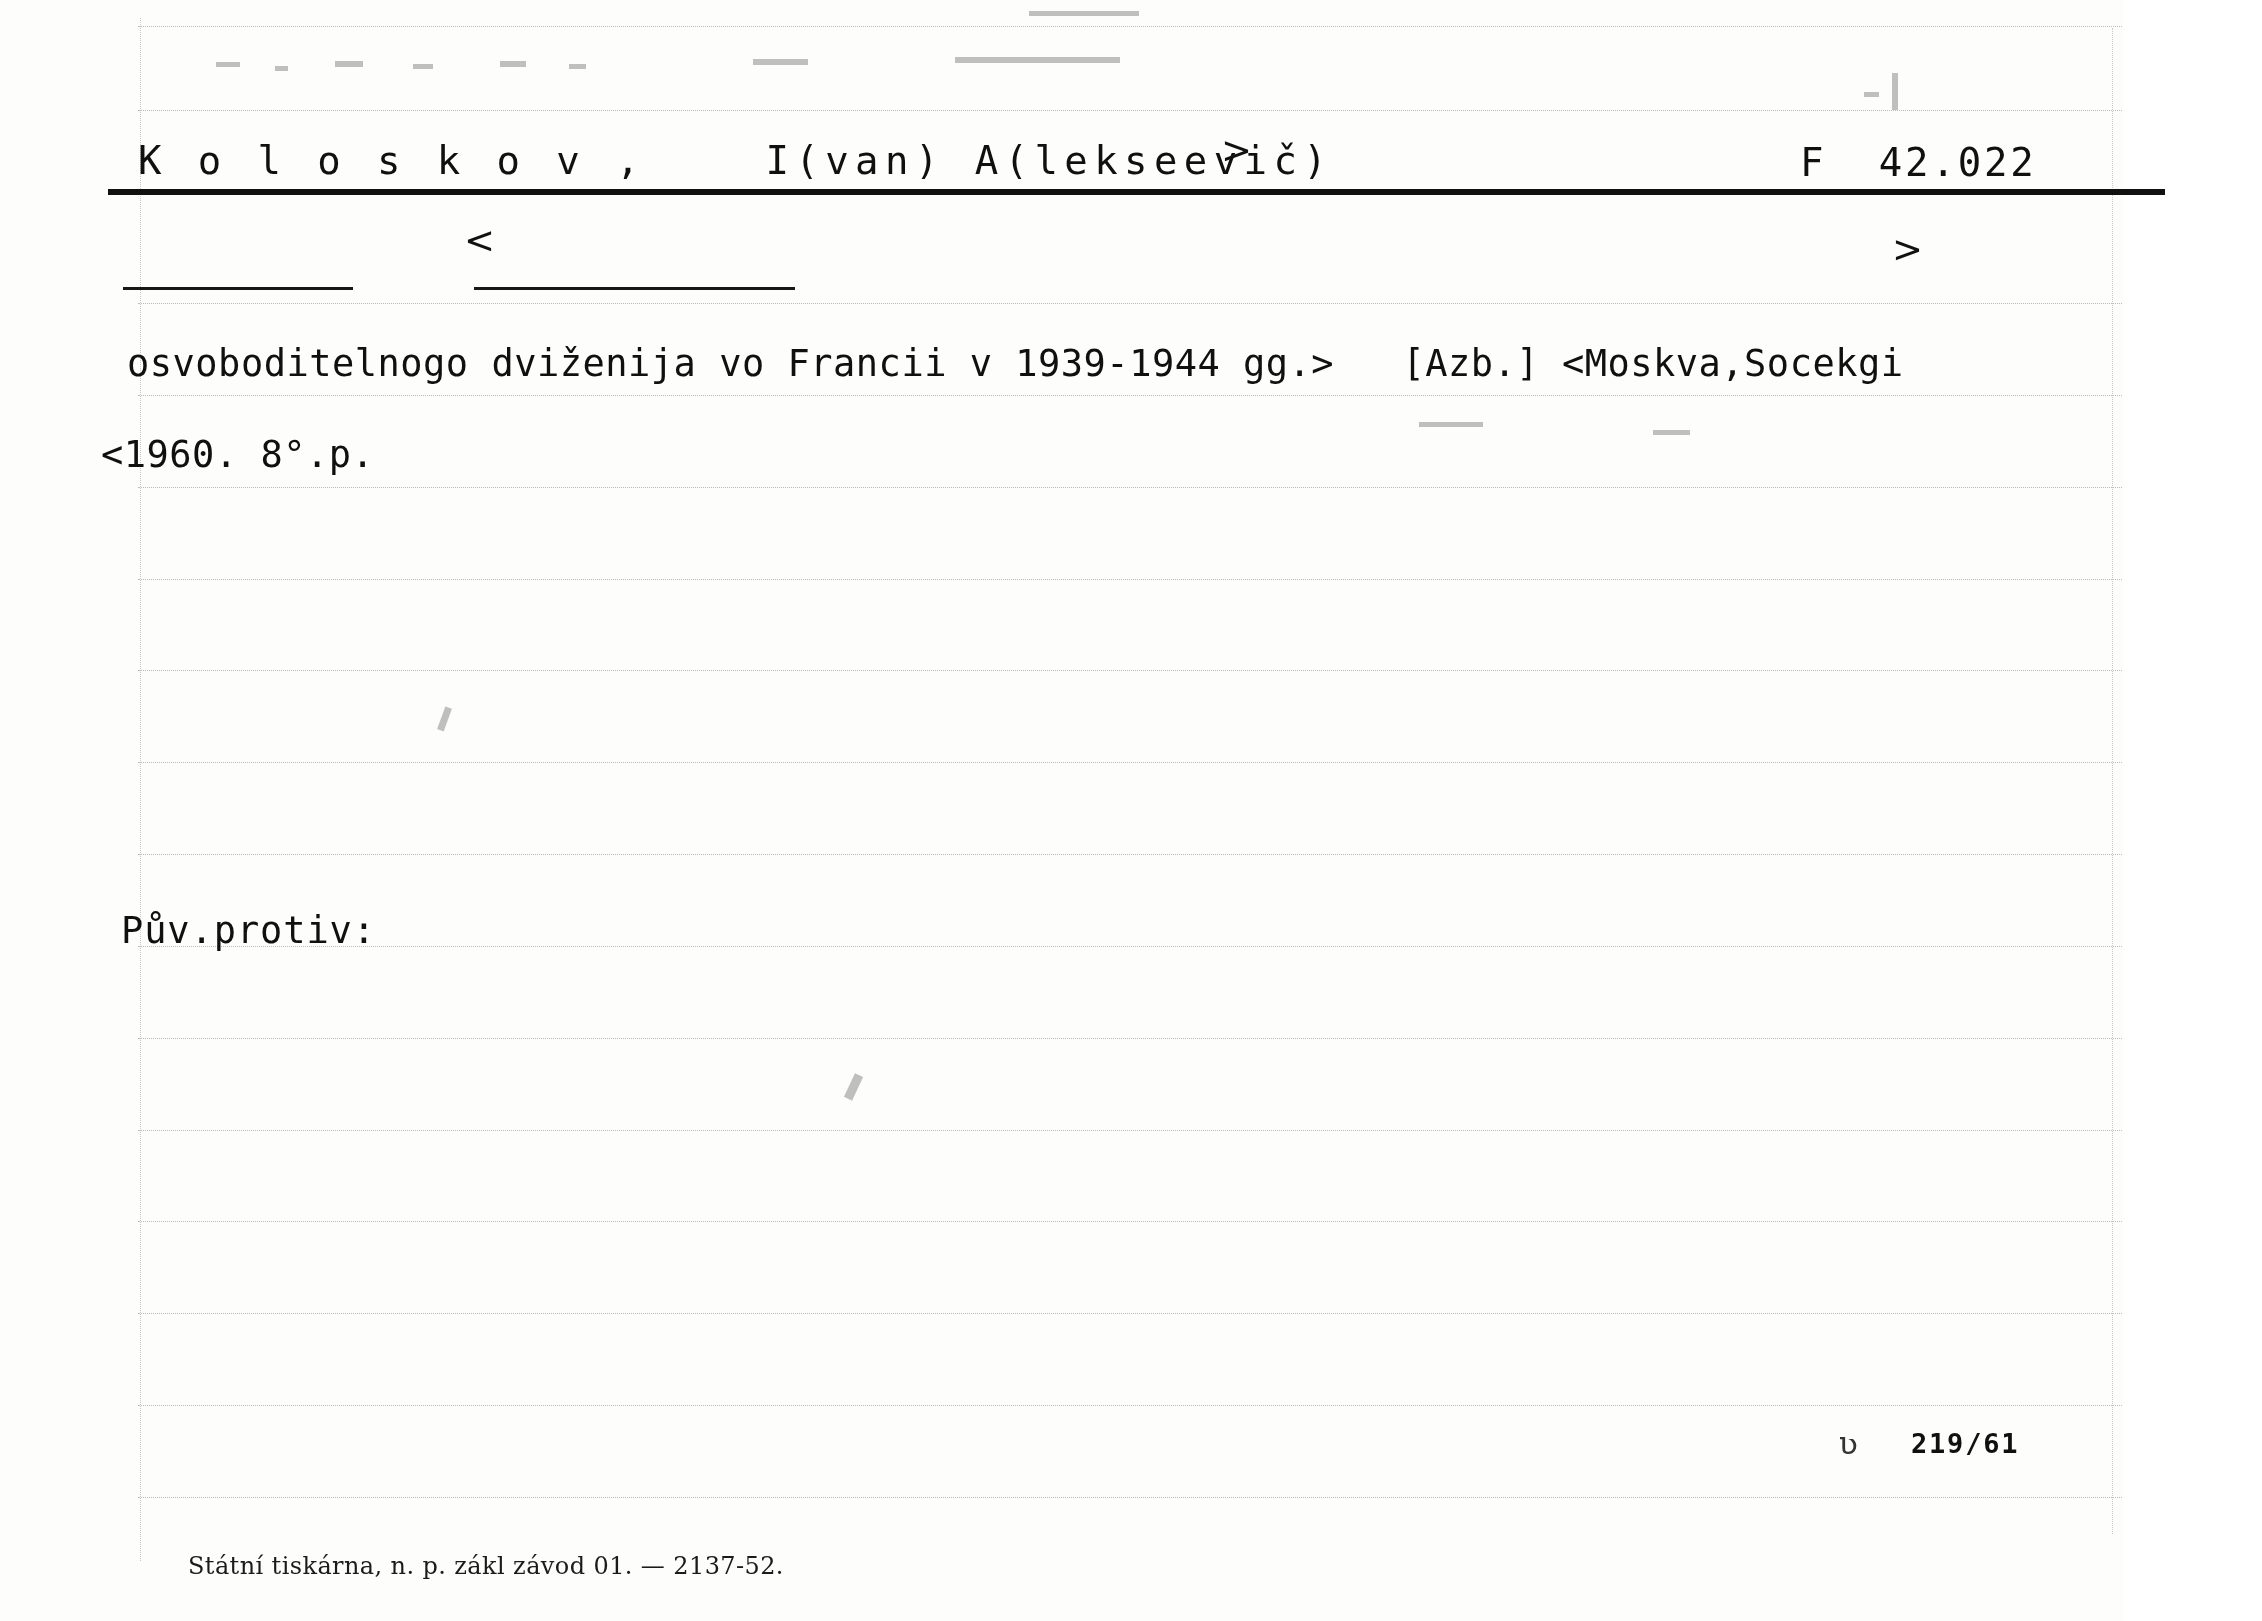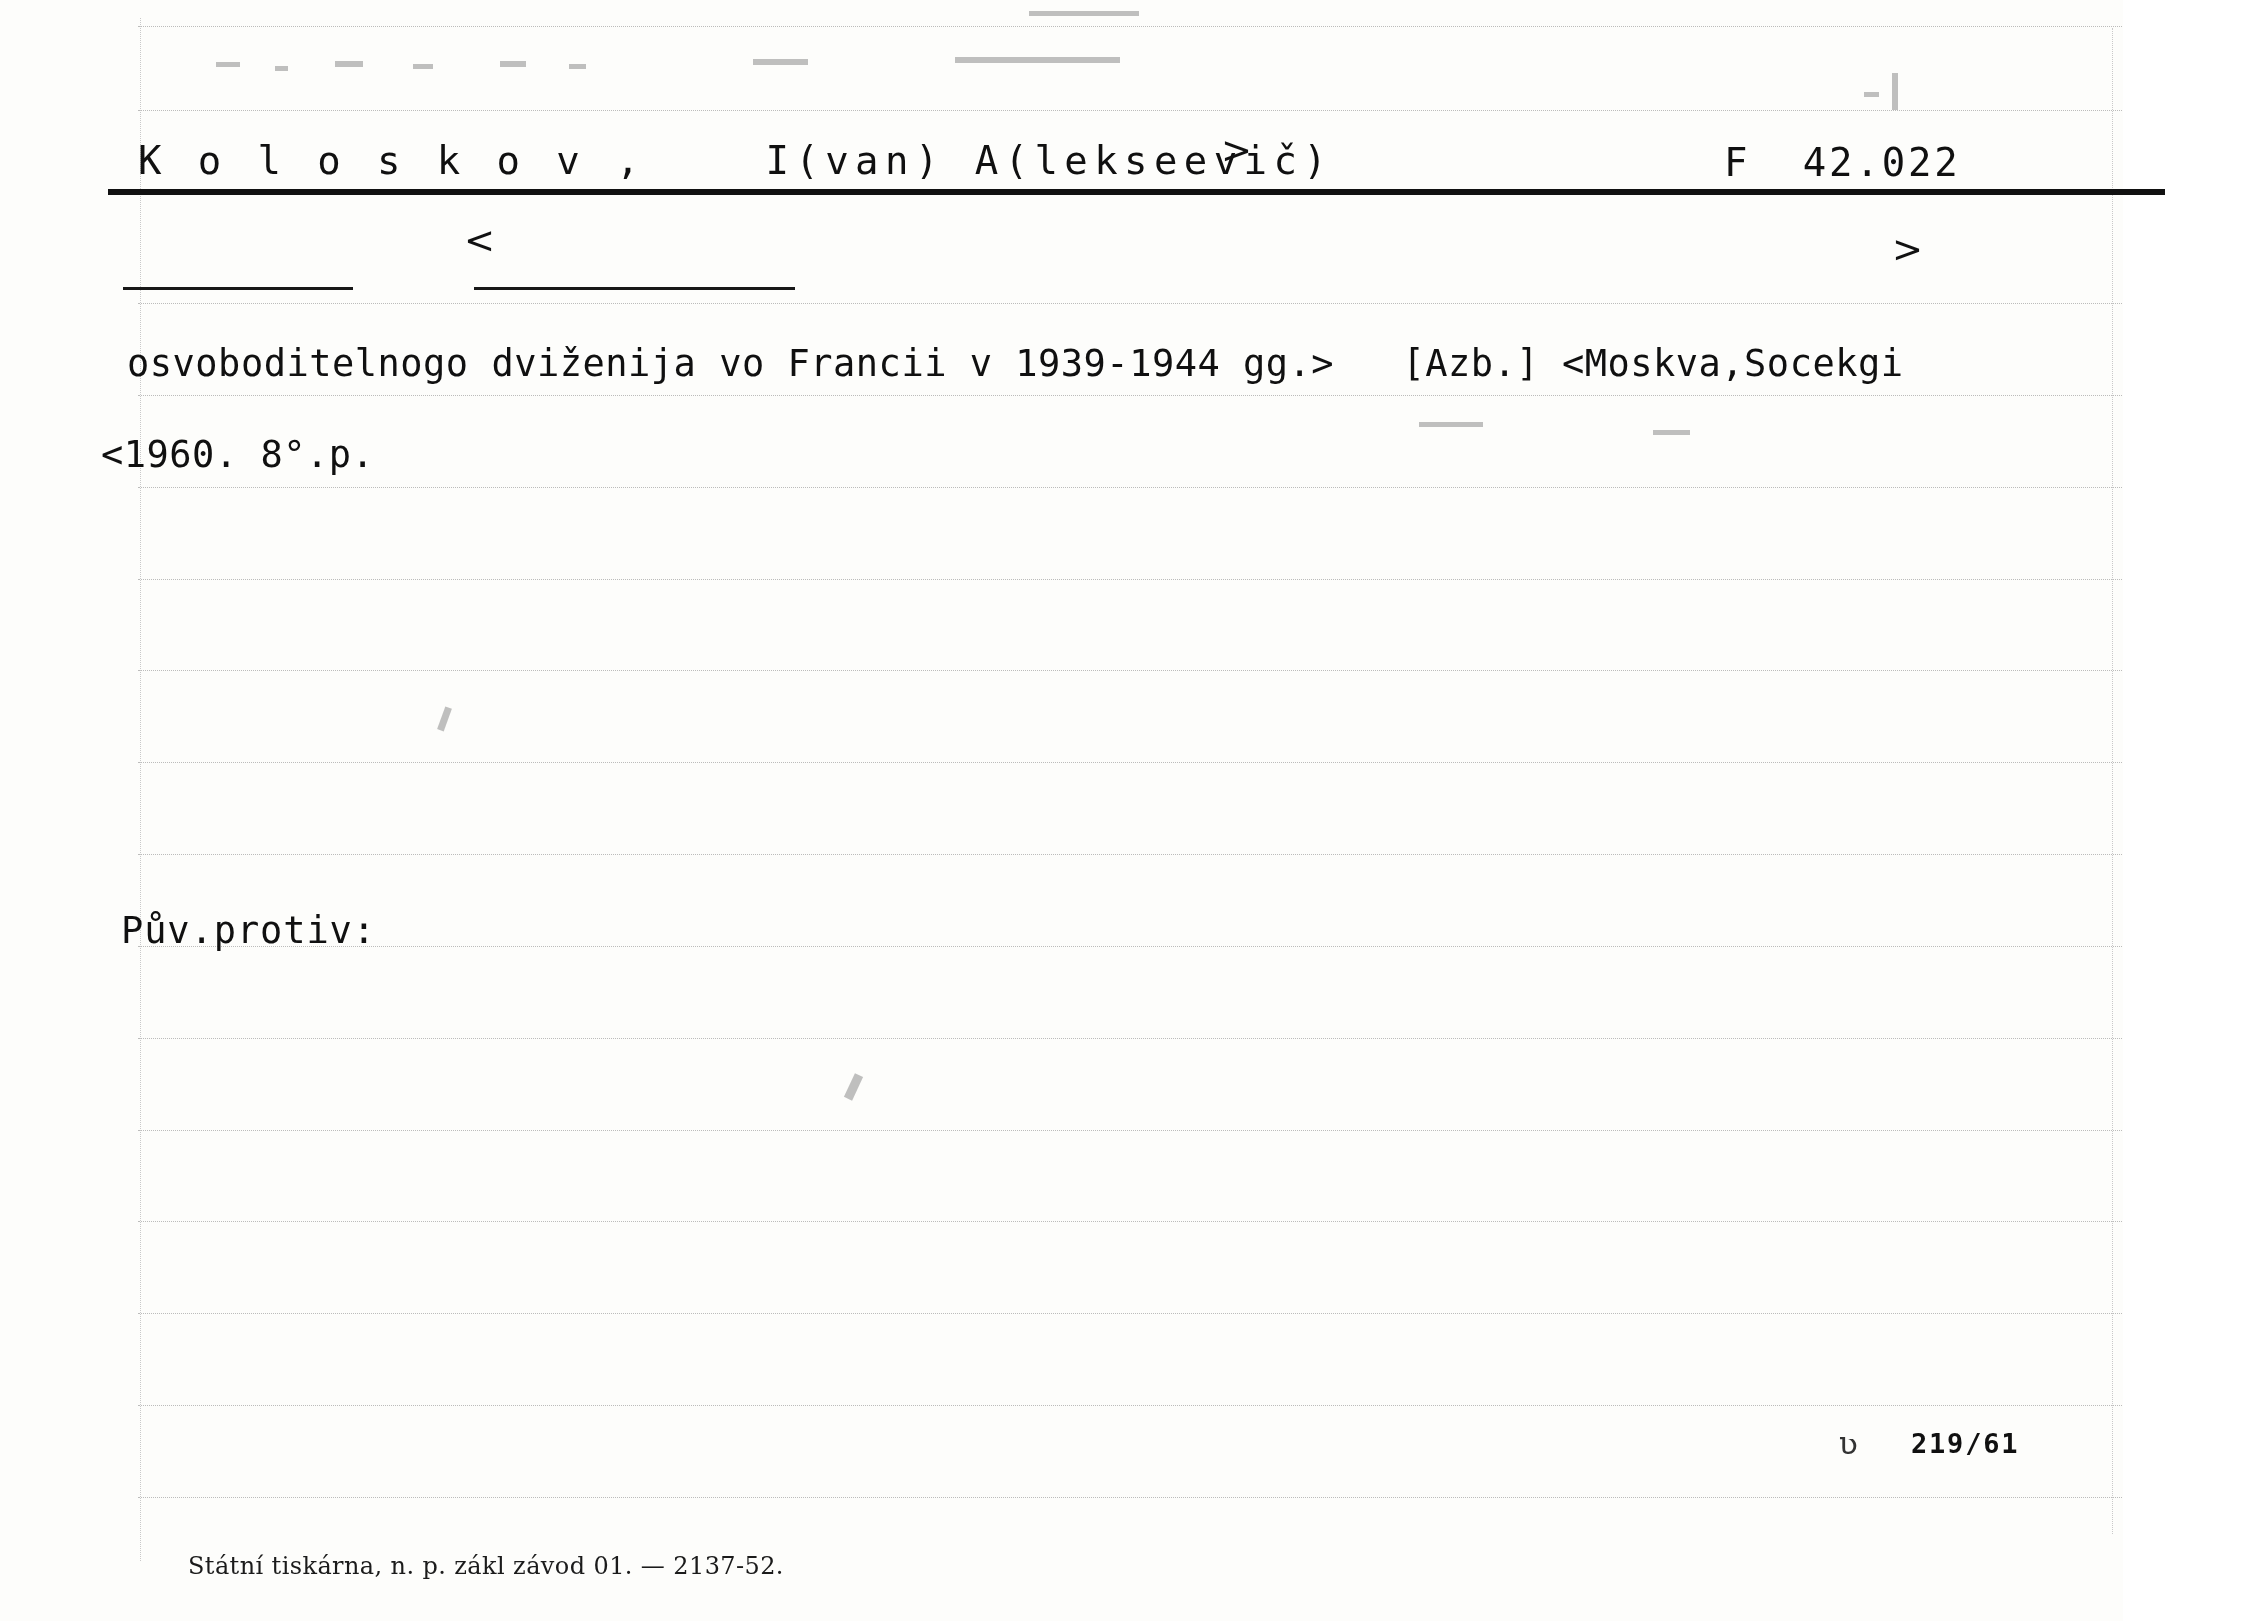--- a/index.html
+++ b/index.html
@@ -70,21 +70,21 @@
   }
 
   #heading-author {
     left: 138px;
     top: 138px;
     font-size: 39px;
     letter-spacing: 6.4px;
   }
 
   #shelfmark {
-    left: 1724px;
+    left: 1800px;
     top: 140px;
     font-size: 39px;
     letter-spacing: 2.8px;
   }
 
   #body-line-1 {
     left: 121px;
     top: 250px;
     font-size: 37px;
     letter-spacing: 0.5px;

